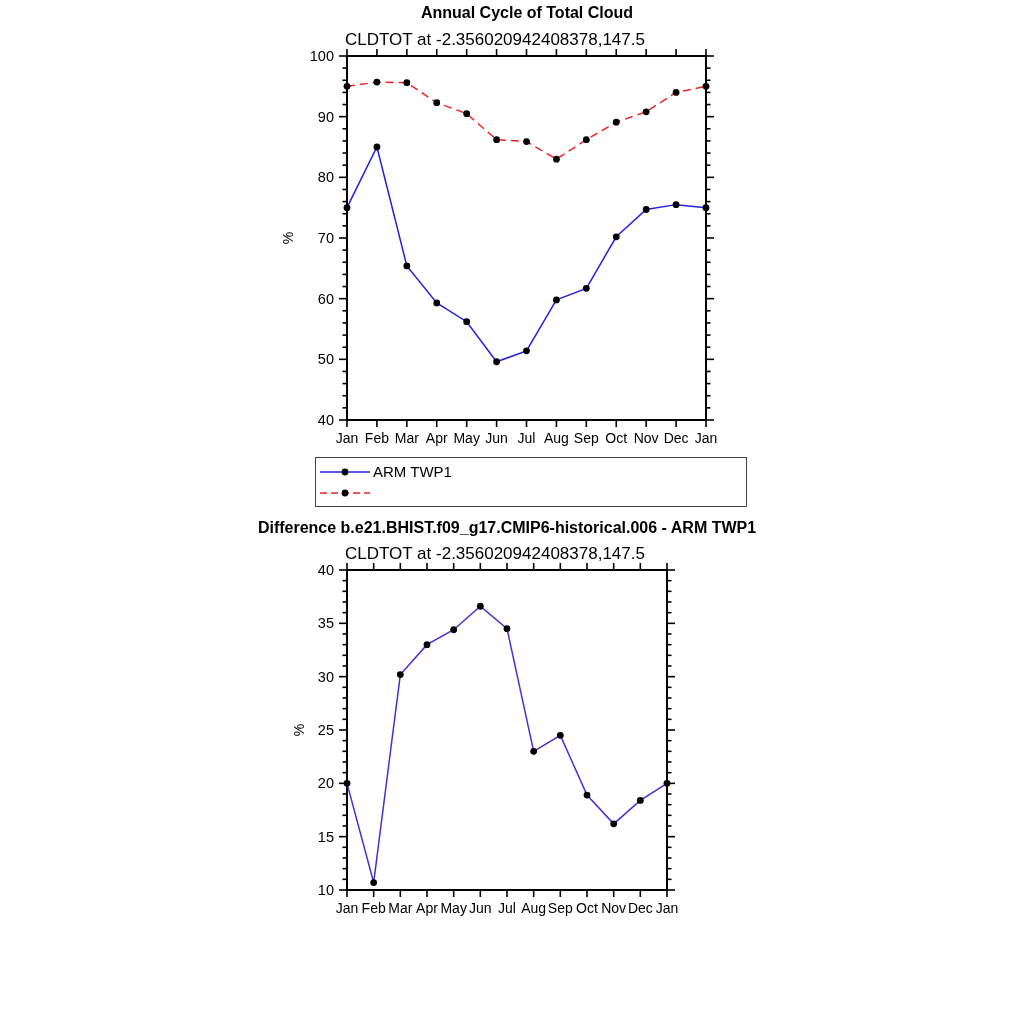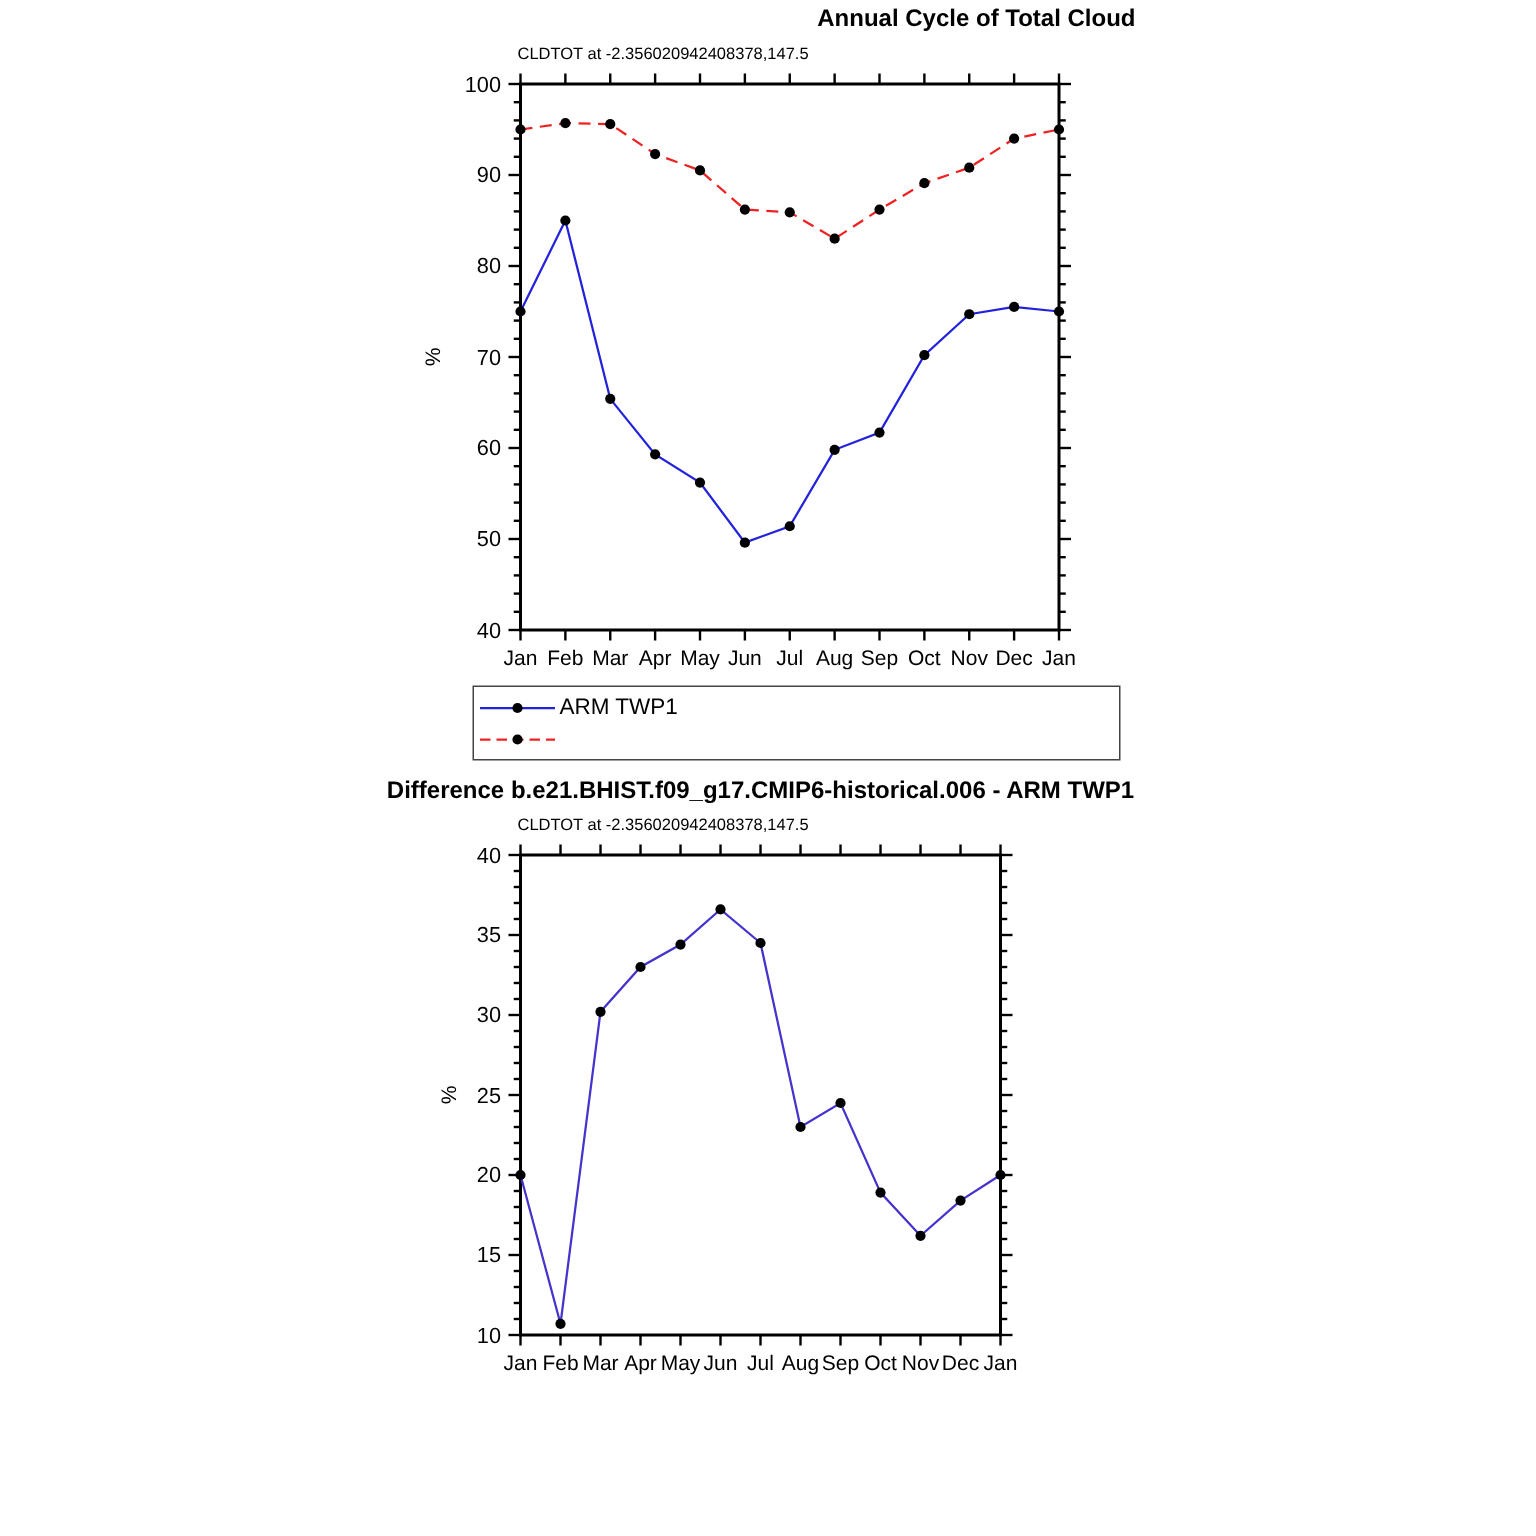--- a/index.html
+++ b/index.html
@@ -7,36 +7,36 @@
     width:1024px;height:1024px;background:#ffffff;position:relative;
     font-family:"Liberation Sans","DejaVu Sans",sans-serif;color:#000;
     overflow:hidden;
   }
   #charts-svg{position:absolute;left:0;top:0;}
   .chart-title{
     position:absolute;text-align:center;font-weight:bold;font-size:16px;
     white-space:nowrap;
   }
   .chart-subtitle{
-    position:absolute;font-size:11px;white-space:nowrap;
+    position:absolute;font-size:17px;white-space:nowrap;
   }
   #legend-box{
     position:absolute;left:315px;top:457px;width:432px;
     border:1px solid #444;background:#fff;
     display:flex;flex-direction:column;justify-content:center;
     padding:3px 4px;box-sizing:border-box;
   }
   .legend-row{display:flex;align-items:center;height:21px;}
   .legend-sample{flex:0 0 50px;height:12px;}
   .legend-label{font-size:15px;margin-left:3px;white-space:nowrap;}
 </style>
 </head>
 <body>
 
-<div class="chart-title" style="left:297px;top:4px;width:460px;text-align:right;">Annual Cycle of Total Cloud</div>
+<div class="chart-title" style="left:297px;top:4px;width:460px;">Annual Cycle of Total Cloud</div>
 
 <div class="chart-subtitle" style="left:345px;top:30px;">CLDTOT at -2.356020942408378,147.5</div>
 
 <div class="chart-title" style="left:257px;top:519px;width:500px;">Difference b.e21.BHIST.f09_g17.CMIP6-historical.006 - ARM TWP1</div>
 
 <div class="chart-subtitle" style="left:345px;top:544px;">CLDTOT at -2.356020942408378,147.5</div>
 
 <svg id="charts-svg" width="1024" height="1024" viewBox="0 0 1024 1024">
     <line x1="339" y1="420" x2="347" y2="420" stroke="#000" stroke-width="1.6"></line>
     <line x1="706" y1="420" x2="714" y2="420" stroke="#000" stroke-width="1.6"></line>

